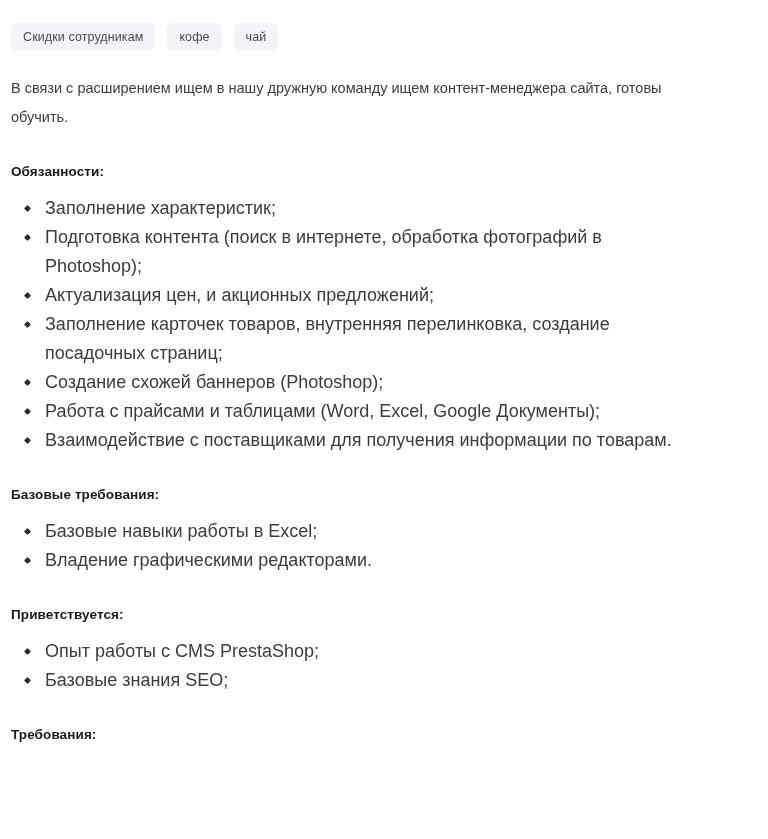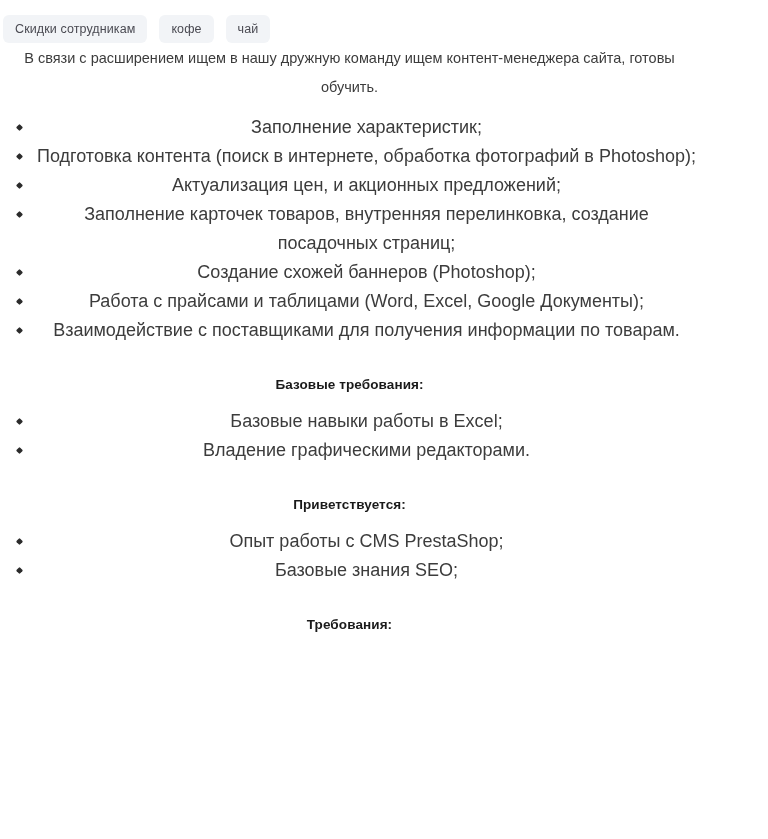--- a/index.html
+++ b/index.html
@@ -14,21 +14,21 @@
     overflow: hidden;
     font-family: "Liberation Sans", "DejaVu Sans", sans-serif;
     color: #3a3a3a;
     -webkit-font-smoothing: antialiased;
   }
 
   .page {
     width: 699px;
     height: 839px;
     box-sizing: border-box;
-    padding: 0;
+    padding: 8px;
     position: relative;
   }
 
   
   .tag-row {
     display: flex;
     align-items: center;
     gap: 12px;
     padding: 14px 0 0 3px;
     height: 30px;
@@ -47,21 +47,21 @@
     line-height: 1;
     letter-spacing: 0.1px;
     white-space: nowrap;
     cursor: pointer;
     user-select: none;
   }
 
   
   .content {
     padding: 0 3px;
-    text-align: center;
+    margin-top: 22px;
   }
 
   .intro {
     font-size: 14.5px;
     line-height: 29px;
     color: #3c3c3c;
     margin: 0 0 0 0;
     max-width: 706px;
   }
 
@@ -108,20 +108,21 @@
       <span class="tag-chip">Скидки сотрудникам</span>
       <span class="tag-chip">кофе</span>
       <span class="tag-chip">чай</span>
     </div>
 
   <div class="content">
     <p class="intro">В связи с расширением ищем в нашу дружную команду ищем контент-менеджера сайта, готовы обучить.</p>
 
     <div>
         <section>
+          <h3 class="section-heading">Обязанности:</h3>
           <ul class="bullet-list">
             <li>Заполнение характеристик;</li>
             <li>Подготовка контента (поиск в интернете, обработка фотографий в Photoshop);</li>
             <li>Актуализация цен, и акционных предложений;</li>
             <li>Заполнение карточек товаров, внутренняя перелинковка, создание посадочных страниц;</li>
             <li>Создание схожей баннеров (Photoshop);</li>
             <li>Работа с прайсами и таблицами (Word, Excel, Google Документы);</li>
             <li>Взаимодействие с поставщиками для получения информации по товарам.</li>
           </ul>
         </section>

